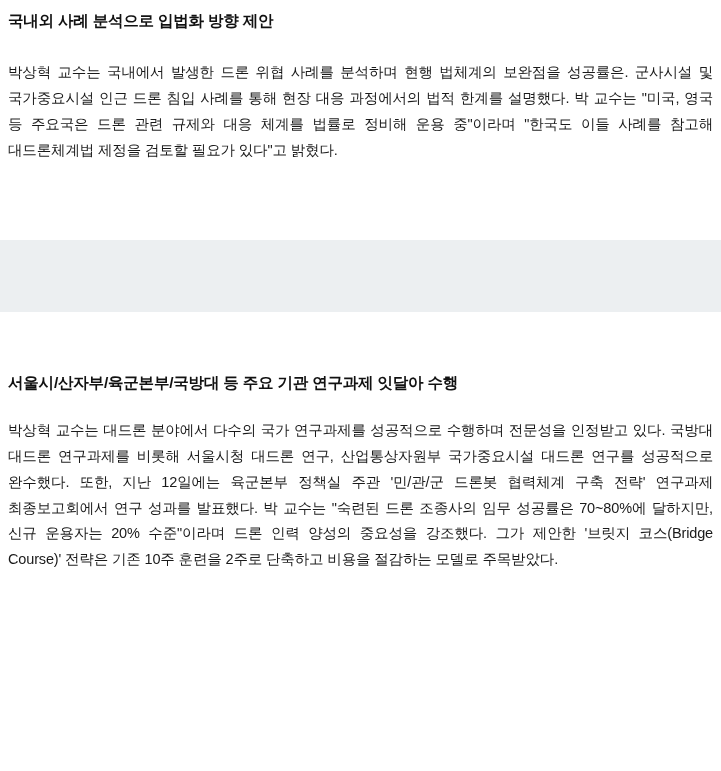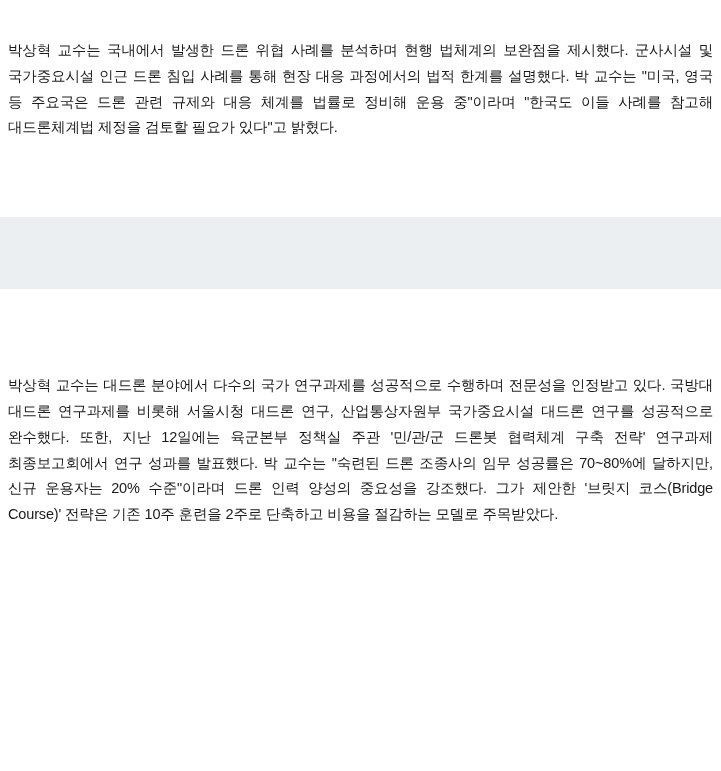--- a/index.html
+++ b/index.html
@@ -57,36 +57,38 @@
   .spacer-after-media { height: 30px; }
 </style>
 </head>
 <body>
 
 <div class="page">
   <div class="content">
 
     <div class="gap-heading-top-1"></div>
 
+    <h2 class="section-heading">국내외 사례 분석으로 입법화 방향 제안</h2>
 
     <div class="gap-1"></div>
 
-    <p class="body-text">박상혁 교수는 국내에서 발생한 드론 위협 사례를 분석하며 현행 법체계의 보완점을 제시했다. 군사시설 및 국가중요시설 인근 드론 침입 사례를 통해 현장 대응 과정에서의 법적 한계를 설명했다. 박 교수는 "미국, 영국 등 주요국은 드론 관련 규제와 대응 체계를 법률로 정비해 운용 중"이라며 "한국도 이들 사례를 참고해 대드론체계법 제정을 검토할 필요가 있다"고 밝혔다.</p>
+    <p class="body-text">박상혁 교수는 국내에서 발생한 드론 위협 사례를 분석하며 현행 법체계의 보완점을 성공률은. 군사시설 및 국가중요시설 인근 드론 침입 사례를 통해 현장 대응 과정에서의 법적 한계를 설명했다. 박 교수는 "미국, 영국 등 주요국은 드론 관련 규제와 대응 체계를 법률로 정비해 운용 중"이라며 "한국도 이들 사례를 참고해 대드론체계법 제정을 검토할 필요가 있다"고 밝혔다.</p>
 
     <div class="gap-2"></div>
 
 
     <div class="spacer-before-media"></div>
 
     <div class="media-block"></div>
 
     <div class="spacer-after-media"></div>
 
 
     <div class="gap-3"></div>
 
+    <h2 class="section-heading">서울시/산자부/육군본부/국방대 등 주요 기관 연구과제 잇달아 수행</h2>
 
     <div class="gap-5"></div>
 
     <p class="body-text">박상혁 교수는 대드론 분야에서 다수의 국가 연구과제를 성공적으로 수행하며 전문성을 인정받고 있다. 국방대 대드론 연구과제를 비롯해 서울시청 대드론 연구, 산업통상자원부 국가중요시설 대드론 연구를 성공적으로 완수했다. 또한, 지난 12일에는 육군본부 정책실 주관 '민/관/군 드론봇 협력체계 구축 전략' 연구과제 최종보고회에서 연구 성과를 발표했다. 박 교수는 "숙련된 드론 조종사의 임무 성공률은 70~80%에 달하지만, 신규 운용자는 20% 수준"이라며 드론 인력 양성의 중요성을 강조했다. 그가 제안한 '브릿지 코스(Bridge Course)' 전략은 기존 10주 훈련을 2주로 단축하고 비용을 절감하는 모델로 주목받았다.</p>
 
   </div>
 </div>
 
 </body></html>

